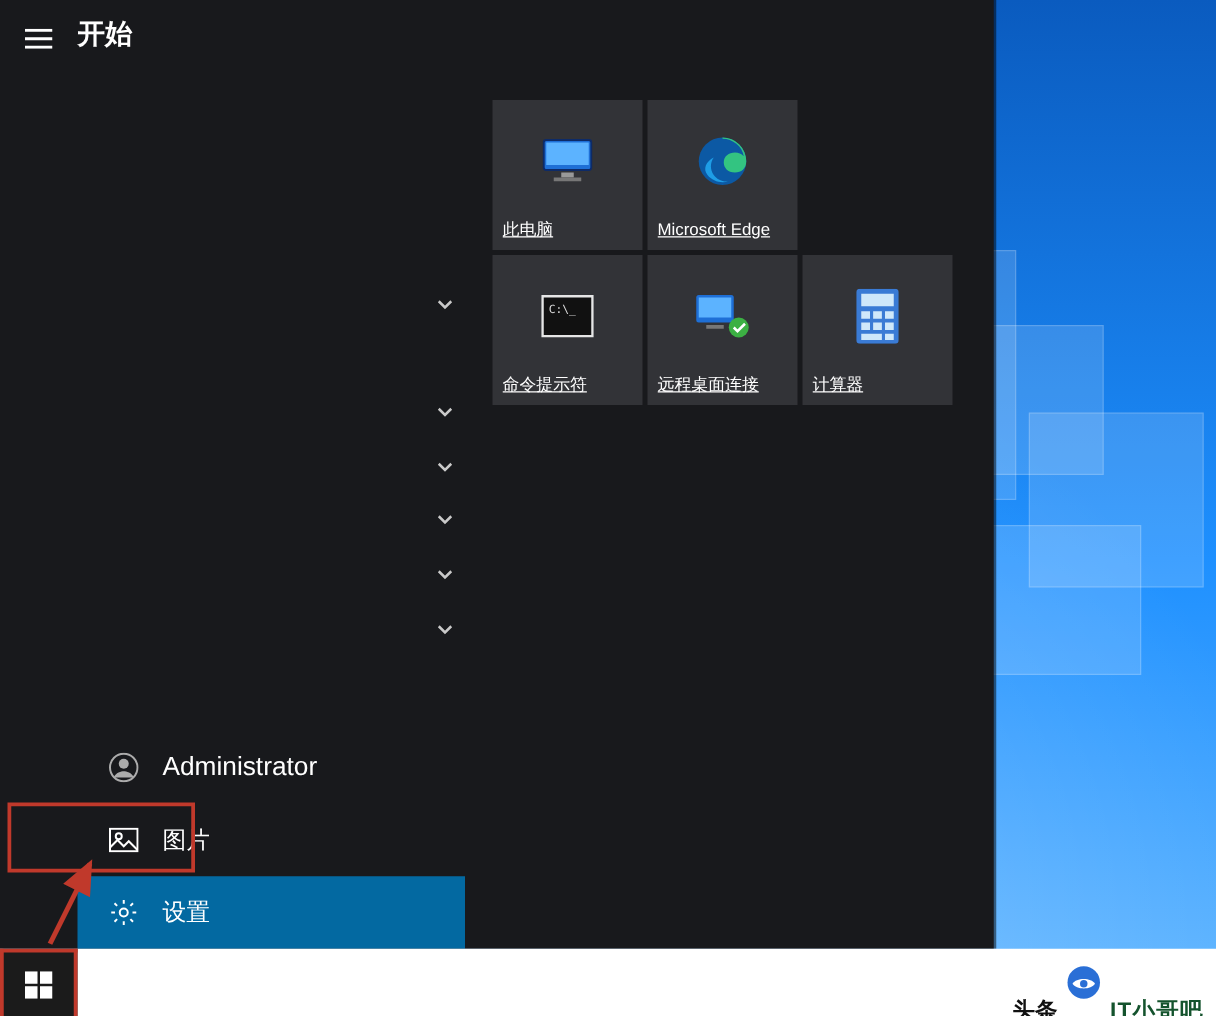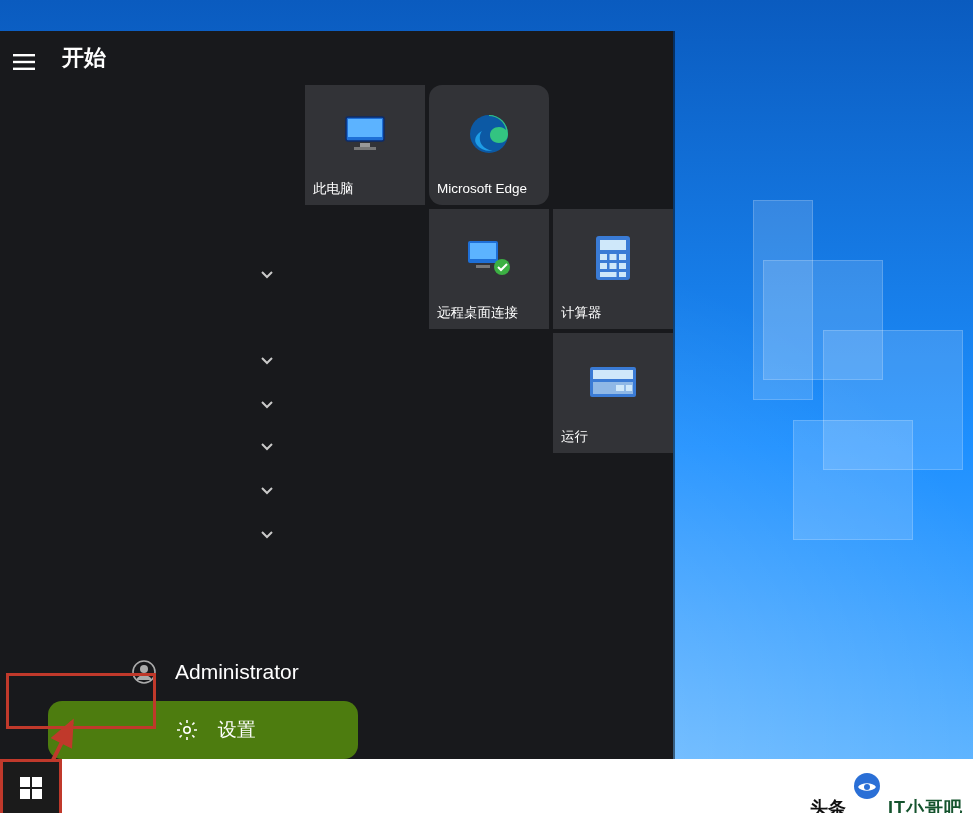--- a/index.html
+++ b/index.html
@@ -38,26 +38,25 @@
   }
   .taskbar .spacer { flex:1; }
   .taskbar .tray {
     display:flex; align-items:center; gap:6px; padding-right:10px;
     color:#111; font-size:18px; height:100%;
   }
   .tray span { font-weight:600;margin-top:44px; }
   .tray .brand { font-size:18px; font-weight:700; letter-spacing:1px; color:#14532d;}
   
   .start-menu {
-    position:absolute; left:0; bottom:54px; top:0; width:673px;
+    position:absolute; left:0; bottom:54px; top:0; width:795px;
     background:#18191c;
     display:flex;
     z-index:4;
     box-shadow: 2px 0 0 rgba(0,0,0,0.5);
-    margin-top: 31px;
   }
   .rail {
     width:62px; display:flex; flex-direction:column;
   }
   .rail .top { height:62px; display:flex; align-items:center; justify-content:center; }
   .rail .grow { flex:1; }
 
   .title-area {
     position:absolute; left:62px; top:12px;
     font-size:22px; font-weight:600;
@@ -74,42 +73,43 @@
     display:flex; align-items:center; justify-content:center;
     color:#c9c9c9; cursor:pointer;
   }
 
   .nav-panel {
     position:absolute; left:0; bottom:0; width:310px;
   }
   .nav-item {
     height:58px; display:flex; align-items:center; gap:18px;
     padding-left:24px; cursor:pointer;
-    font-size:19px; color:#fff;justify-content:center;
+    font-size:19px; color:#fff;
   }
   .nav-item.user { font-size:21px; }
-  .nav-item.hovered { background:#4d7c0f;border-radius:14px; }
+  .nav-item.hovered { background:#0369a1; }
   .nav-item .icon-slot { width:26px; display:flex; justify-content:center; }
   .nav-item.user .icon-slot svg { opacity:.9; }
 
   .highlight-settings {
     position:absolute; border:3px solid #c0392b; pointer-events:none;
     left:6px; width:150px; height:56px;
   }
   .arrow-annot {
     position:absolute; pointer-events:none;
   }
 
   .tiles {
-    flex:1; padding-top:54px; padding-left:4px;
+    flex:1; padding-top:80px; padding-left:4px;
     display:grid;
     grid-template-columns: repeat(3, 120px);
     grid-auto-rows: 120px;
     gap:4px;
     align-content:start;
+    text-decoration:underline;
   }
   .tile {
     background:#323337; position:relative; cursor:pointer;
     display:flex; flex-direction:column; justify-content:flex-end;
     padding:8px;
   }
   .tile .tile-icon {
     position:absolute; top:28px; left:50%; transform:translateX(-50%);
     width:52px; height:42px; display:flex; align-items:center; justify-content:center;
   }
@@ -186,20 +186,30 @@
       <div class="nav-item user">
         <span class="icon-slot">
           <svg width="24" height="24" viewBox="0 0 24 24">
               <circle cx="12" cy="12" r="11" fill="none" stroke="#bbb" stroke-width="1.6"></circle>
               <circle cx="12" cy="9" r="4" fill="#bbb"></circle>
               <path d="M4 20c1.5-4 6-5 8-5s6.5 1 8 5" fill="#bbb"></path>
             </svg>
         </span>
         <span>Administrator</span>
       </div>
+      <div class="nav-item">
+        <span class="icon-slot">
+          <svg width="24" height="20" viewBox="0 0 24 20">
+              <rect x="1" y="1" width="22" height="18" fill="none" stroke="#fff" stroke-width="1.6"></rect>
+              <circle cx="8" cy="7" r="2.4" fill="none" stroke="#fff" stroke-width="1.6"></circle>
+              <path d="M1 16l6-6 5 5 4-4 7 7" fill="none" stroke="#fff" stroke-width="1.6"></path>
+            </svg>
+        </span>
+        <span>图片</span>
+      </div>
       <div class="nav-item hovered" id="settings-row">
         <span class="icon-slot">
           <svg width="24" height="24" viewBox="0 0 24 24">
               <circle cx="12" cy="12" r="3.2" fill="none" stroke="#fff" stroke-width="1.6"></circle>
               <path d="M12 2v3M12 19v3M2 12h3M19 12h3M4.6 4.6l2.1 2.1M17.3 17.3l2.1 2.1M19.4 4.6l-2.1 2.1M6.7 17.3l-2.1 2.1" stroke="#fff" stroke-width="1.6"></path>
             </svg>
         </span>
         <span>设置</span>
       </div>
     </div>
@@ -211,29 +221,39 @@
         <div class="tile-icon">
           <svg width="46" height="38" viewBox="0 0 46 38">
             <rect x="4" y="2" width="38" height="24" rx="2" fill="#1e6fd6" stroke="#0d2b68" stroke-width="1.5"></rect>
             <rect x="6" y="4" width="34" height="18" fill="#5cb3ff"></rect>
             <rect x="18" y="28" width="10" height="4" fill="#999"></rect>
             <rect x="12" y="32" width="22" height="3" fill="#777"></rect>
           </svg>
         </div>
         <div class="label">此电脑</div>
       </div>
-      <div class="tile" style="grid-area: 1 / 2; border-radius: 13px;">
+      <div class="tile" style="grid-area: 1 / 2;">
         <div class="tile-icon">
           <svg width="44" height="44" viewBox="0 0 44 44">
             <circle cx="22" cy="22" r="19" fill="#0c59a4"></circle>
             <path d="M22 3a19 19 0 0119 19c0 6-4 9-9 9-6 0-9-4-9-8 0-5 4-8 9-8 3 0 5 1 7 3-1-8-9-14-17-14z" fill="#33c481"></path>
             <path d="M10 33c4 5 11 7 17 5-4 1-9-1-12-5-3-4-3-10 0-14-6 3-9 9-5 14z" fill="#1e9de6"></path>
           </svg>
         </div>
         <div class="label">Microsoft Edge</div>
+      </div>
+      <div class="tile" style="grid-area: 2 / 1;">
+        <div class="tile-icon">
+          <svg width="42" height="34" viewBox="0 0 42 34">
+            <rect width="42" height="34" fill="#e6e6e6"></rect>
+            <rect x="2" y="2" width="38" height="30" fill="#111"></rect>
+            <text x="6" y="14" fill="#ddd" font-size="9" font-family="monospace">C:\_</text>
+          </svg>
+        </div>
+        <div class="label">命令提示符</div>
       </div>
       <div class="tile" style="grid-area: 2 / 3;">
         <div class="tile-icon">
           <svg width="34" height="44" viewBox="0 0 34 44">
             <rect width="34" height="44" rx="3" fill="#3a7bd5"></rect>
             <rect x="4" y="4" width="26" height="10" fill="#cfe8fa"></rect>
             <g fill="#cfe8fa">
               <rect x="4" y="18" width="7" height="6"></rect>
               <rect x="13.5" y="18" width="7" height="6"></rect>
               <rect x="23" y="18" width="7" height="6"></rect>
@@ -252,32 +272,20 @@
           <svg width="46" height="38" viewBox="0 0 46 38">
             <rect x="2" y="2" width="30" height="22" rx="2" fill="#1e6fd6"></rect>
             <rect x="4" y="4" width="26" height="16" fill="#5cb3ff"></rect>
             <rect x="10" y="26" width="14" height="3" fill="#777"></rect>
             <circle cx="36" cy="28" r="8" fill="#3cb043"></circle>
             <path d="M32 28l3 3 6-6" stroke="#fff" stroke-width="2" fill="none"></path>
           </svg>
         </div>
         <div class="label">远程桌面连接</div>
       </div>
-      <div class="tile" style="grid-area: 3 / 3;">
-        <div class="tile-icon">
-          <svg width="46" height="30" viewBox="0 0 46 30">
-            <rect width="46" height="30" rx="2" fill="#3a7bd5"></rect>
-            <rect x="3" y="3" width="40" height="9" fill="#cfe8fa"></rect>
-            <rect x="3" y="15" width="40" height="12" fill="#8fb8e6"></rect>
-            <rect x="26" y="18" width="8" height="6" fill="#cfe8fa"></rect>
-            <rect x="36" y="18" width="6" height="6" fill="#cfe8fa"></rect>
-          </svg>
-        </div>
-        <div class="label">运行</div>
-      </div>
     </div>
 
   <div class="highlight-settings" id="hl-settings" style="top: 642px;"></div>
 
   <svg class="arrow-annot" id="arrow-annot" width="90" height="90" style="left: 20px; top: 673px;" viewBox="0 0 90 90">
     <defs>
         <marker id="ah" markerWidth="8" markerHeight="8" refX="6" refY="3" orient="auto">
           <path d="M0 0L7 3L0 6z" fill="#c0392b"></path>
         </marker>
       </defs>

